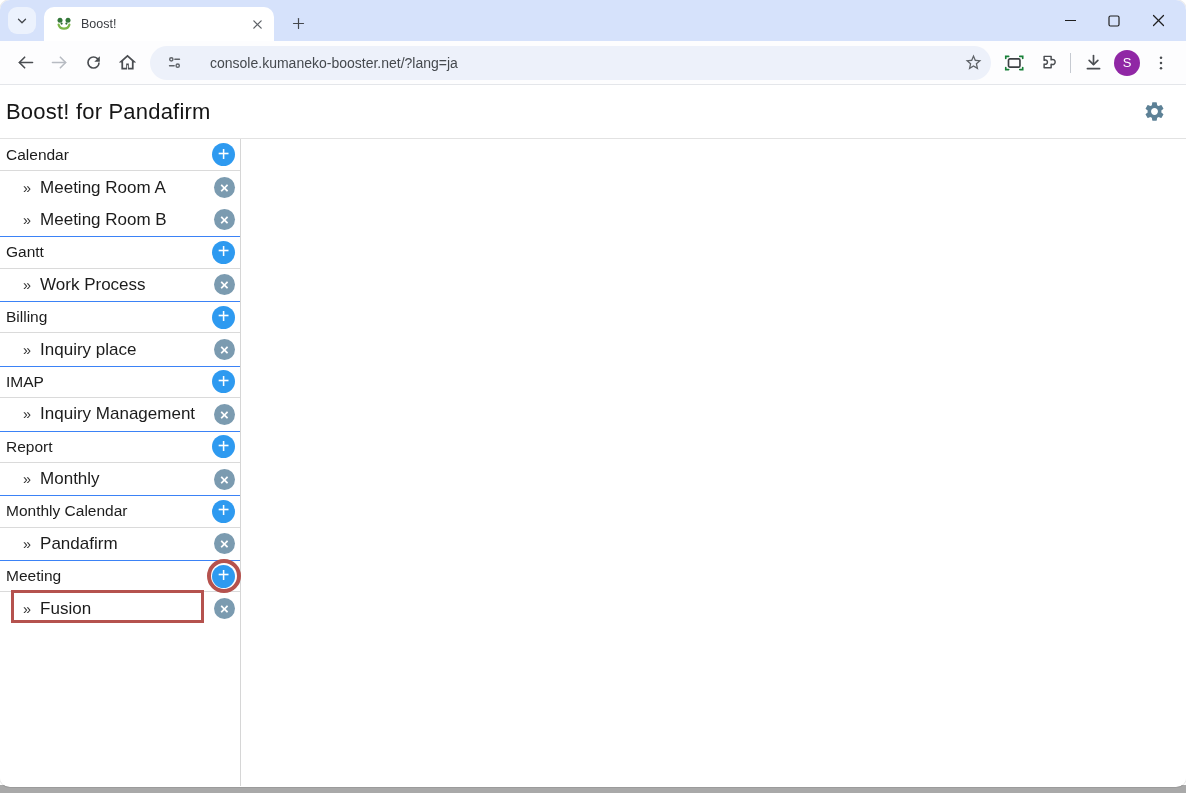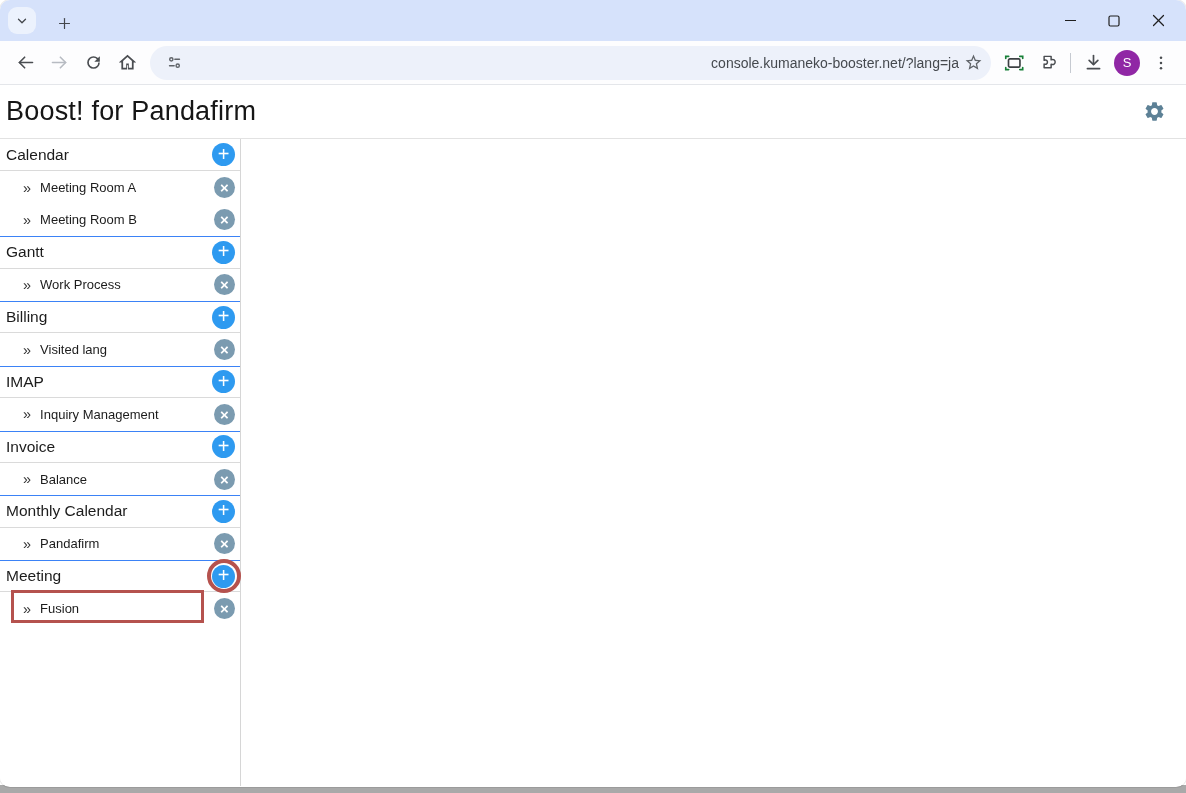--- a/index.html
+++ b/index.html
@@ -36,46 +36,46 @@
   .win-btn { width:44px; height:34px; border:none; background:transparent;
     display:flex; align-items:center; justify-content:center; cursor:pointer; }
 
   
   .toolbar { height:44px; background:#fdfdfe; border-bottom:1px solid #e4e6ea;
     display:flex; align-items:center; padding:0 8px; }
   .tbtn { width:34px; height:34px; border:none; background:transparent; border-radius:50%;
     display:flex; align-items:center; justify-content:center; cursor:pointer; flex:0 0 auto; }
   .omnibox { flex:1; height:34px; background:#edf1fa; border-radius:17px;
     display:flex; align-items:center; padding:0 4px 0 12px; margin:0 6px; min-width:0; cursor:text; }
-  .url { font-size:14px; color:#45494e; margin-left:18px; flex:1; white-space:nowrap; overflow:hidden;text-align:right; }
+  .url { font-size:14px; color:#45494e; margin-left:24px; flex:1; white-space:nowrap; overflow:hidden; }
   .star-btn { width:28px; height:28px; border:none; background:transparent; border-radius:50%;
     display:flex; align-items:center; justify-content:center; cursor:pointer; }
   .divider { width:1px; height:20px; background:#c6cad1; margin:0 5px; flex:0 0 1px; }
   .avatar-btn { width:34px; height:34px; border:none; background:transparent;
     display:flex; align-items:center; justify-content:center; cursor:pointer; flex:0 0 auto; }
   .avatar { width:26px; height:26px; border-radius:50%; background:#9027a5; color:#fff;
     font-size:13px; display:flex; align-items:center; justify-content:center; }
 
   
   .page-header { height:54px; border-bottom:1px solid #e2e2e2; display:flex; align-items:center;
     padding:0 18px 0 6px; background:#fff; }
-  .page-title { font-size:27px; font-weight:400; color:#161616; letter-spacing:.2px; }
+  .page-title { font-size:22px; font-weight:400; color:#161616; letter-spacing:.2px; }
   .gear-btn { margin-left:auto; width:28px; height:28px; border:none; background:transparent;
     display:flex; align-items:center; justify-content:center; cursor:pointer; }
 
   .content { display:flex; height:calc(100% - 140px); }
   .sidebar { width:241px; flex:0 0 241px; border-right:1px solid #d6d6d6; position:relative; z-index:1; background:#fff; }
   .main { flex:1; background:#fff; }
 
   .row { height:32.4px; display:flex; align-items:center; padding:0 5px 0 6px; position:relative; }
   .row.category { border-top:1px solid #3b82f6; border-bottom:1px solid #dadada; }
   .row.category.first { border-top:none; }
   .cat-label { font-size:15.5px; color:#1c1c1c; }
   .chev { margin-left:17px; font-size:14.5px; color:#333; }
-  .item-label { margin-left:9px; font-size:13px; color:#1c1c1c; }
+  .item-label { margin-left:9px; font-size:17px; color:#1c1c1c; }
 
   .btn-add, .btn-remove { border:none; border-radius:50%; color:#fff; cursor:pointer;
     display:flex; align-items:center; justify-content:center; margin-left:auto; position:relative; z-index:1; }
   .btn-add { width:23px; height:23px; background:#2e9af0; }
   .btn-add span { font-size:20px; font-weight:300; line-height:1; transform:translateY(-1px); }
   .btn-remove { width:21px; height:21px; background:#7b9bb0; }
   .btn-remove span { font-size:15px; font-weight:700; line-height:1; }
 
   
   .ring-wrap { margin-left:auto; position:relative; width:23px; height:23px;
@@ -96,20 +96,36 @@
 
 <div class="window">
 
   <div class="tabstrip">
     <button class="tab-search">
       <svg width="14" height="14" viewBox="0 0 24 24" fill="none" stroke="#44474c" stroke-width="2.2" stroke-linecap="round" stroke-linejoin="round">
           <polyline points="6 9 12 15 18 9"></polyline>
         </svg>
     </button>
 
+    <div class="tab">
+      <svg class="favicon" viewBox="0 0 16 16">
+        <circle cx="4" cy="4.2" r="2.5" fill="#35783a"></circle>
+        <circle cx="12" cy="4.2" r="2.5" fill="#35783a"></circle>
+        <path d="M2.6 8.6 a5.6 5.6 0 0 0 10.8 0" stroke="#7ab648" stroke-width="2.2" fill="none" stroke-linecap="round"></path>
+        <circle cx="5.6" cy="7.6" r="1.1" fill="#2f6b33"></circle>
+        <circle cx="10.4" cy="7.6" r="1.1" fill="#2f6b33"></circle>
+      </svg>
+      <span class="tab-title">Boost!</span>
+      <button class="tab-close">
+        <svg width="11" height="11" viewBox="0 0 12 12" stroke="#5f6368" stroke-width="1.4" stroke-linecap="round">
+            <line x1="2" y1="2" x2="10" y2="10"></line>
+            <line x1="10" y1="2" x2="2" y2="10"></line>
+          </svg>
+      </button>
+    </div>
 
     <button class="new-tab">
       <svg width="15" height="15" viewBox="0 0 24 24" stroke="#44474c" stroke-width="1.9" stroke-linecap="round">
           <line x1="12" y1="4" x2="12" y2="20"></line>
           <line x1="4" y1="12" x2="20" y2="12"></line>
         </svg>
     </button>
 
     <div class="window-controls">
       <button class="win-btn">
@@ -254,49 +270,49 @@
       </div>
 
       <div class="row category">
         <span class="cat-label">Billing</span>
         <button class="btn-add">
             <span>+</span>
           </button>
       </div>
       <div class="row item">
         <span class="chev">»</span>
-        <span class="item-label">Visited lang</span>
+        <span class="item-label">Inquiry place</span>
         <button class="btn-remove">
             <span>×</span>
           </button>
       </div>
 
       <div class="row category">
         <span class="cat-label">IMAP</span>
         <button class="btn-add">
             <span>+</span>
           </button>
       </div>
       <div class="row item">
         <span class="chev">»</span>
         <span class="item-label">Inquiry Management</span>
         <button class="btn-remove">
             <span>×</span>
           </button>
       </div>
 
       <div class="row category">
-        <span class="cat-label">Invoice</span>
-        <button class="btn-add">
-            <span>+</span>
-          </button>
-      </div>
-      <div class="row item">
-        <span class="chev">»</span>
-        <span class="item-label">Balance</span>
+        <span class="cat-label">Report</span>
+        <button class="btn-add">
+            <span>+</span>
+          </button>
+      </div>
+      <div class="row item">
+        <span class="chev">»</span>
+        <span class="item-label">Monthly</span>
         <button class="btn-remove">
             <span>×</span>
           </button>
       </div>
 
       <div class="row category">
         <span class="cat-label">Monthly Calendar</span>
         <button class="btn-add">
             <span>+</span>
           </button>

